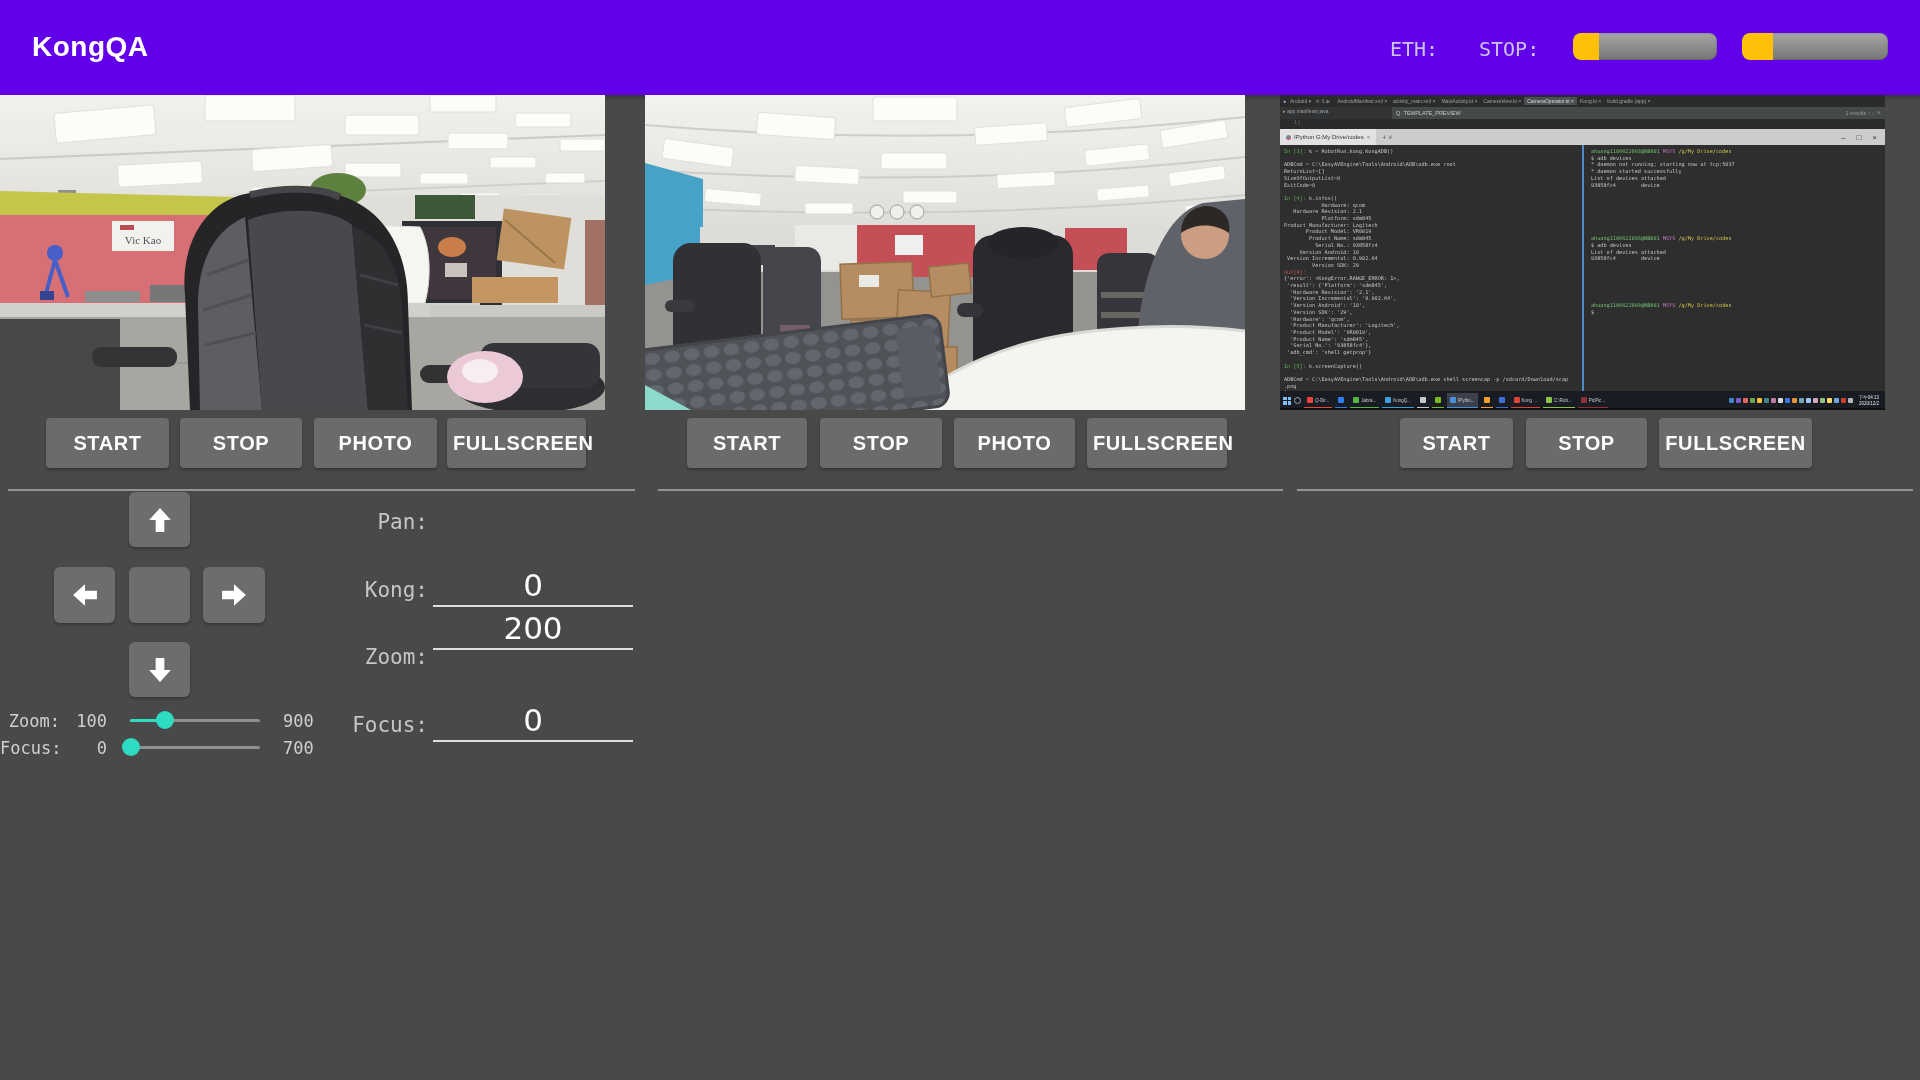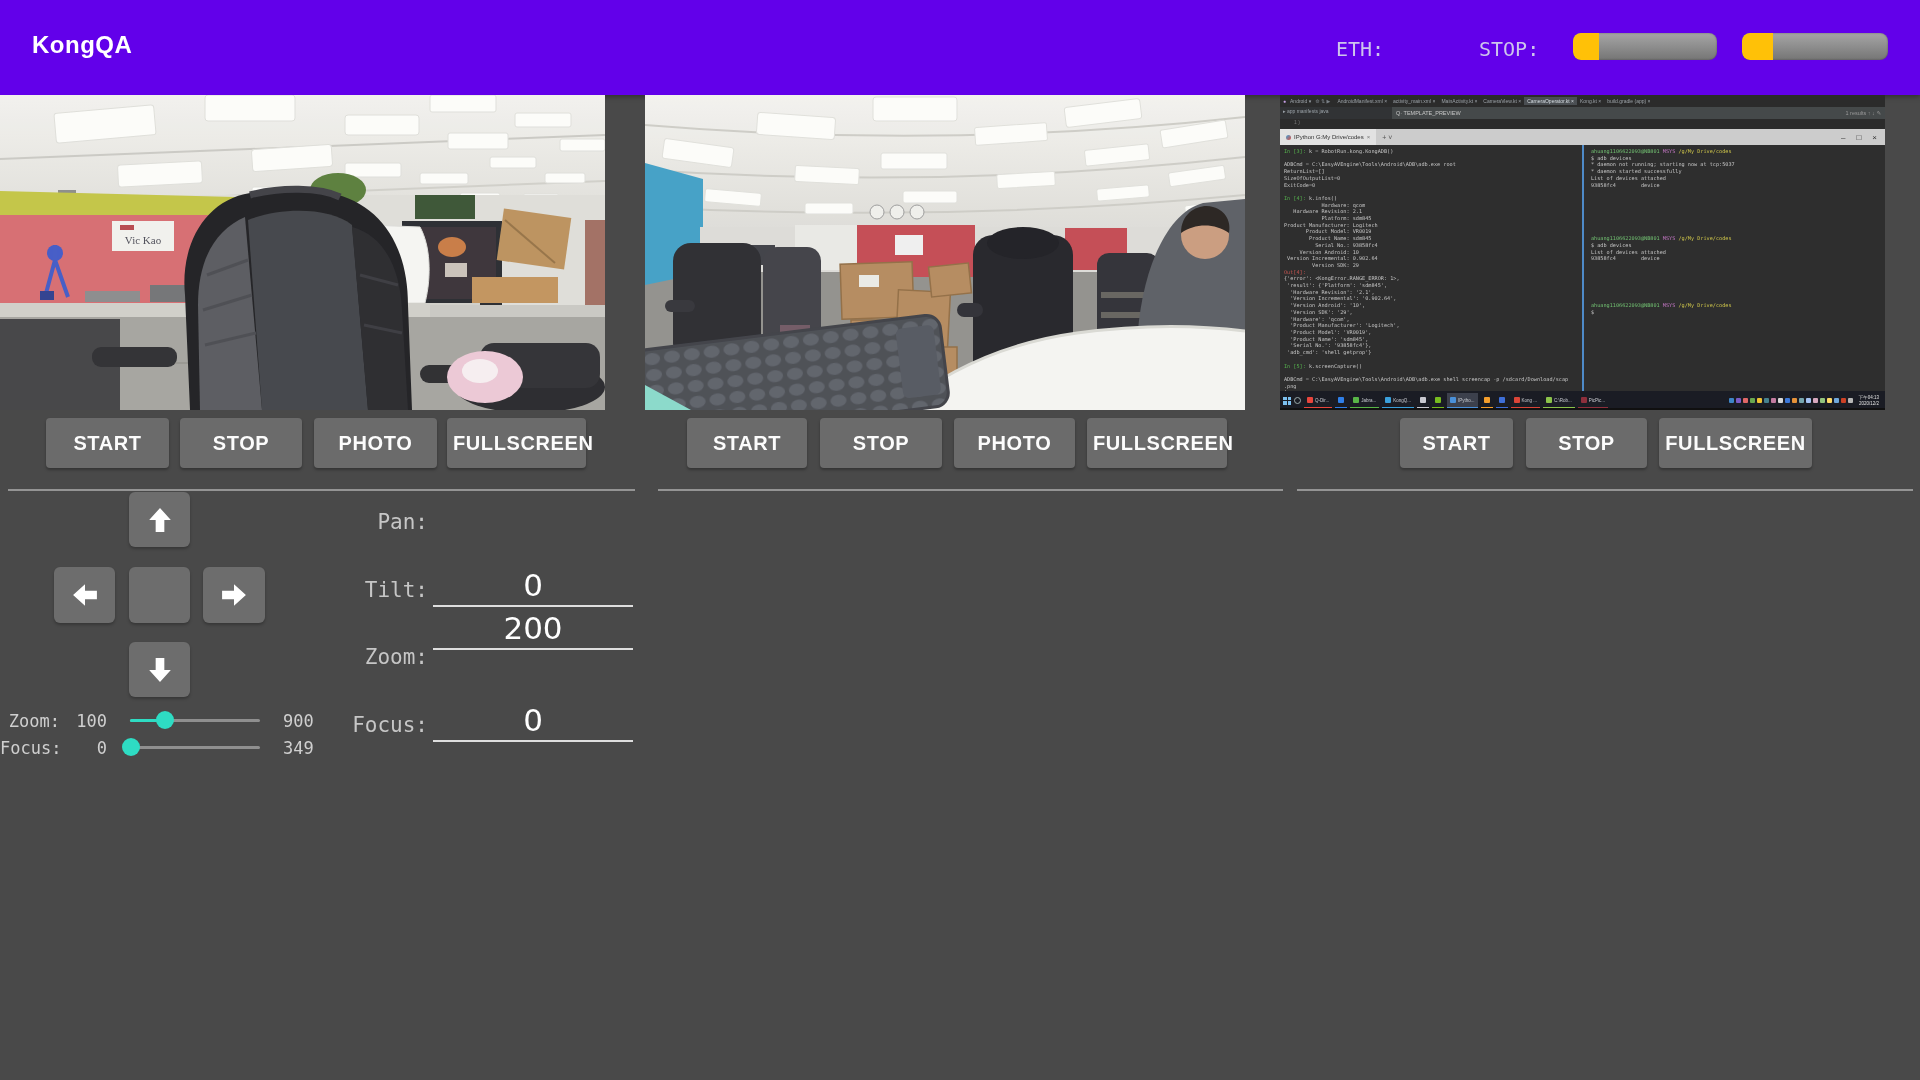--- a/index.html
+++ b/index.html
@@ -1,23 +1,23 @@
 <!DOCTYPE html>
 <html><head>
 <meta charset="utf-8">
 <style>
   html,body{margin:0;padding:0;background:#494949;}
   #app{position:relative;width:1920px;height:1080px;background:#494949;overflow:hidden;
        font-family:"Liberation Sans",sans-serif;}
   
   #header{position:absolute;left:0;top:0;width:1920px;height:95px;background:#6200EA;
           box-shadow:0 2px 5px rgba(0,0,0,.35);}
-  #app-title{position:absolute;left:32px;top:31px;font-size:24px;font-weight:bold;color:#fff;letter-spacing:.5px;}
+  #app-title{position:absolute;left:32px;top:31px;font-size:28px;font-weight:bold;color:#fff;letter-spacing:.5px;}
   .netlabel{position:absolute;top:37px;font-family:"DejaVu Sans Mono",monospace;font-size:20px;color:#CEC5EC;}
-  #eth-label{left:1336px;}
+  #eth-label{left:1390px;}
   #wifi-label{left:1479px;}
   .sigbar{position:absolute;top:33px;height:27px;border-radius:8px;overflow:hidden;
           background:linear-gradient(#a6a6a6,#757575);box-shadow:inset 0 0 2px rgba(0,0,0,.4);}
   #eth-bar{left:1573px;width:144px;}
   #wifi-bar{left:1742px;width:146px;}
   .sigfill{height:100%;background:#FFC107;border-radius:8px 0 0 8px;}
   
   .feed{position:absolute;top:95px;height:315px;overflow:hidden;background:#222;}
   #feed1{left:0;width:605px;}
   #feed2{left:645px;width:600px;}
@@ -493,23 +493,23 @@
   <span class="sval" style="left:57px;top:711px">100</span>
   <div class="strack" style="left:130px;top:719px;width:130px"></div>
   <div class="sactive" style="left:130px;top:719px;width:36px"></div>
   <div class="sthumb" style="left:156px;top:711px"></div>
   <span class="smax" style="left:283px;top:711px">900</span>
 
   <span class="slabel" style="left:0;top:738px">Focus:</span>
   <span class="sval" style="left:57px;top:738px">0</span>
   <div class="strack" style="left:130px;top:746px;width:130px"></div>
   <div class="sthumb" style="left:122px;top:738px"></div>
-  <span class="smax" style="left:283px;top:738px">349</span>
+  <span class="smax" style="left:283px;top:738px">700</span>
 
   <span class="flabel" style="left:298px;top:510px">Pan:</span>
-  <span class="flabel" style="left:298px;top:578px">Tilt:</span>
+  <span class="flabel" style="left:298px;top:578px">Kong:</span>
   <input class="ffield" style="top: 565px;" value="0">
   <span class="flabel" style="left:298px;top:645px">Zoom:</span>
   <input class="ffield" style="top: 608px;" value="200">
   <span class="flabel" style="left:298px;top:713px">Focus:</span>
   <input class="ffield" style="top: 700px;" value="0">
 
 </div>
 
 </body></html>

